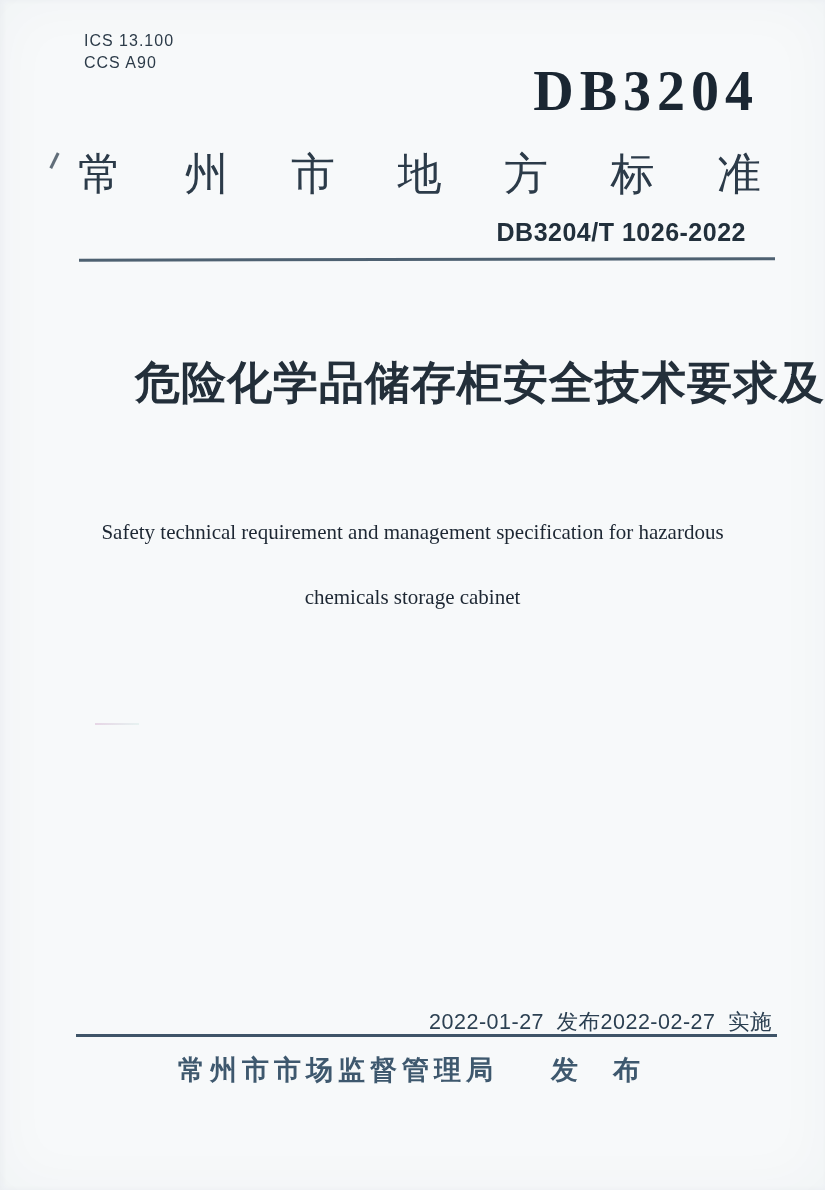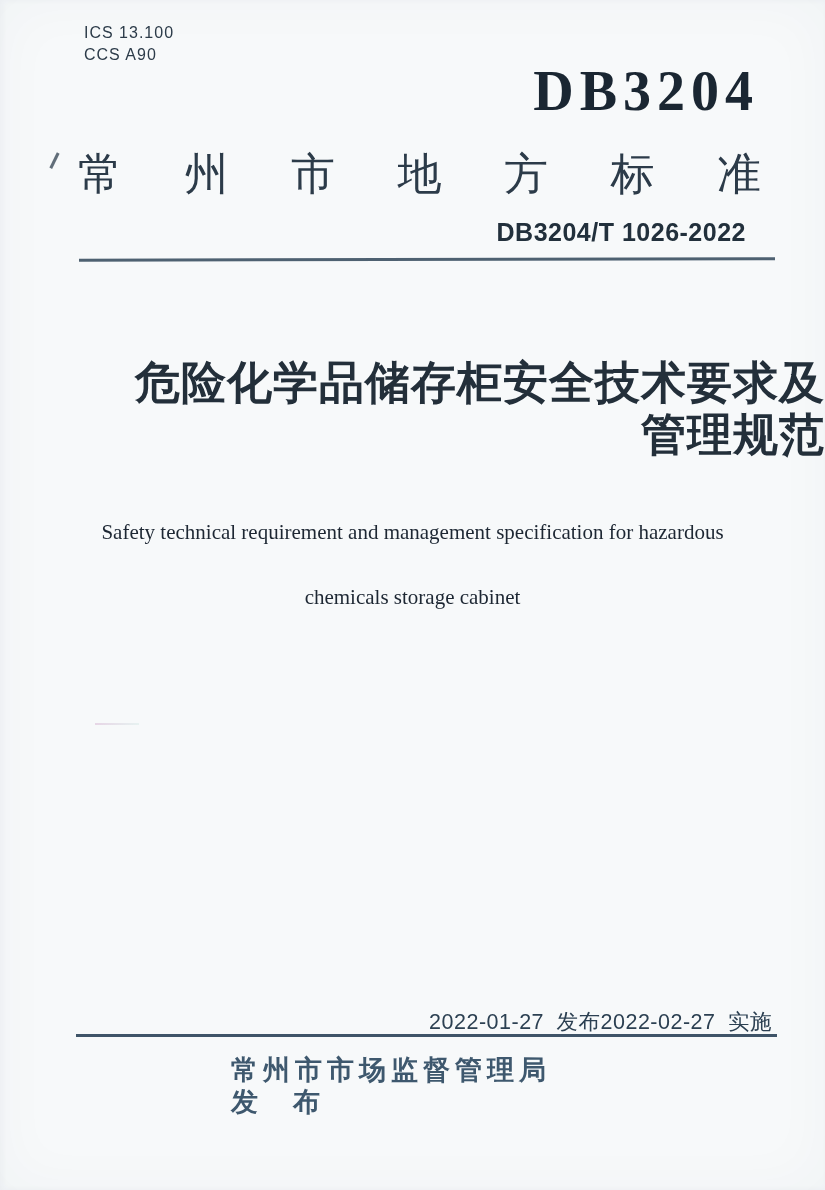--- a/index.html
+++ b/index.html
@@ -22,21 +22,21 @@
     overflow:hidden;
   }
   .page{
     position:absolute;
     inset:0;
     background:var(--paper);
     box-shadow:inset 0 0 60px rgba(40,60,90,0.03), inset 2px 0 6px rgba(40,60,90,0.04);
   }
   
   .ics-block{
-    position:absolute; left:84px; top:22px;
+    position:absolute; left:84px; top:30px;
     font-size:16px; line-height:22px; letter-spacing:1px;
     color:var(--text-primary); font-weight:500;
   }
   
   .logo{
     position:absolute; right:66px; top:52px;
     font-family:"Liberation Serif", serif;
     font-weight:700; font-size:56px; line-height:78px;
     letter-spacing:6px; color:var(--logo-color);
   }
@@ -85,21 +85,20 @@
   .rule-bottom{
     position:absolute; left:76px; right:48px; top:1034px; height:2.5px;
     background:var(--rule-bottom-color);
   }
   
   .publisher-row{
     position:absolute; left:178px; top:1054px;
     display:flex; align-items:baseline;
     font-size:27px; line-height:32px; font-weight:600;
     color:var(--publisher-text);
-    flex-direction:column;
   }
   .publisher-row .publisher{letter-spacing:5px;}
   .publisher-row .publish-label{margin-left:53px; letter-spacing:4px;}
   
   .artifact-tick{
     position:absolute; left:53px; top:152px; width:2.5px; height:17px;
     background:#2f3f4e; opacity:.75; transform:rotate(26deg);
   }
   .artifact-smudge{
     position:absolute; left:95px; top:723px; width:44px; height:2px;
@@ -128,21 +127,20 @@
     <span>标</span>
     <span>准</span>
   </div>
 
   <div class="standard-number">DB3204/T 1026-2022</div>
 
   <div class="rule-top"></div>
 
   <div class="title">
     <div>危险化学品储存柜安全技术要求及</div>
-    <div>管理规范</div>
   </div>
 
   <div class="subtitle-line l2">chemicals storage cabinet</div>
   <div class="subtitle-line l1">Safety technical requirement and management specification for hazardous</div>
 
   <div class="date-row">
     <span>
       <span>2022-01-27</span>
       <span class="cjk">发布</span>
     </span>

